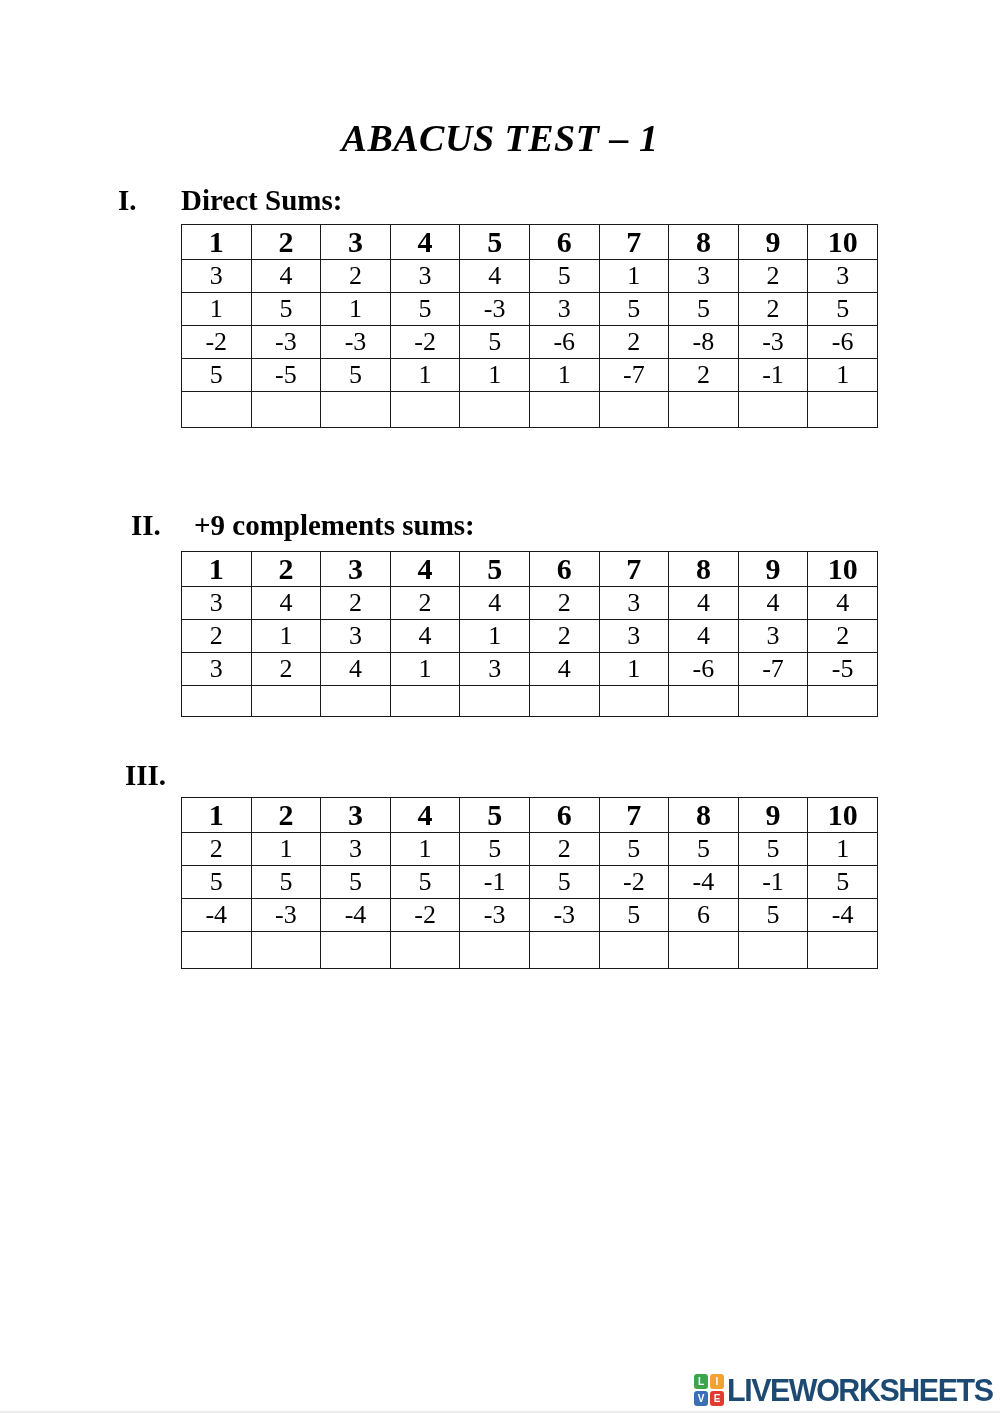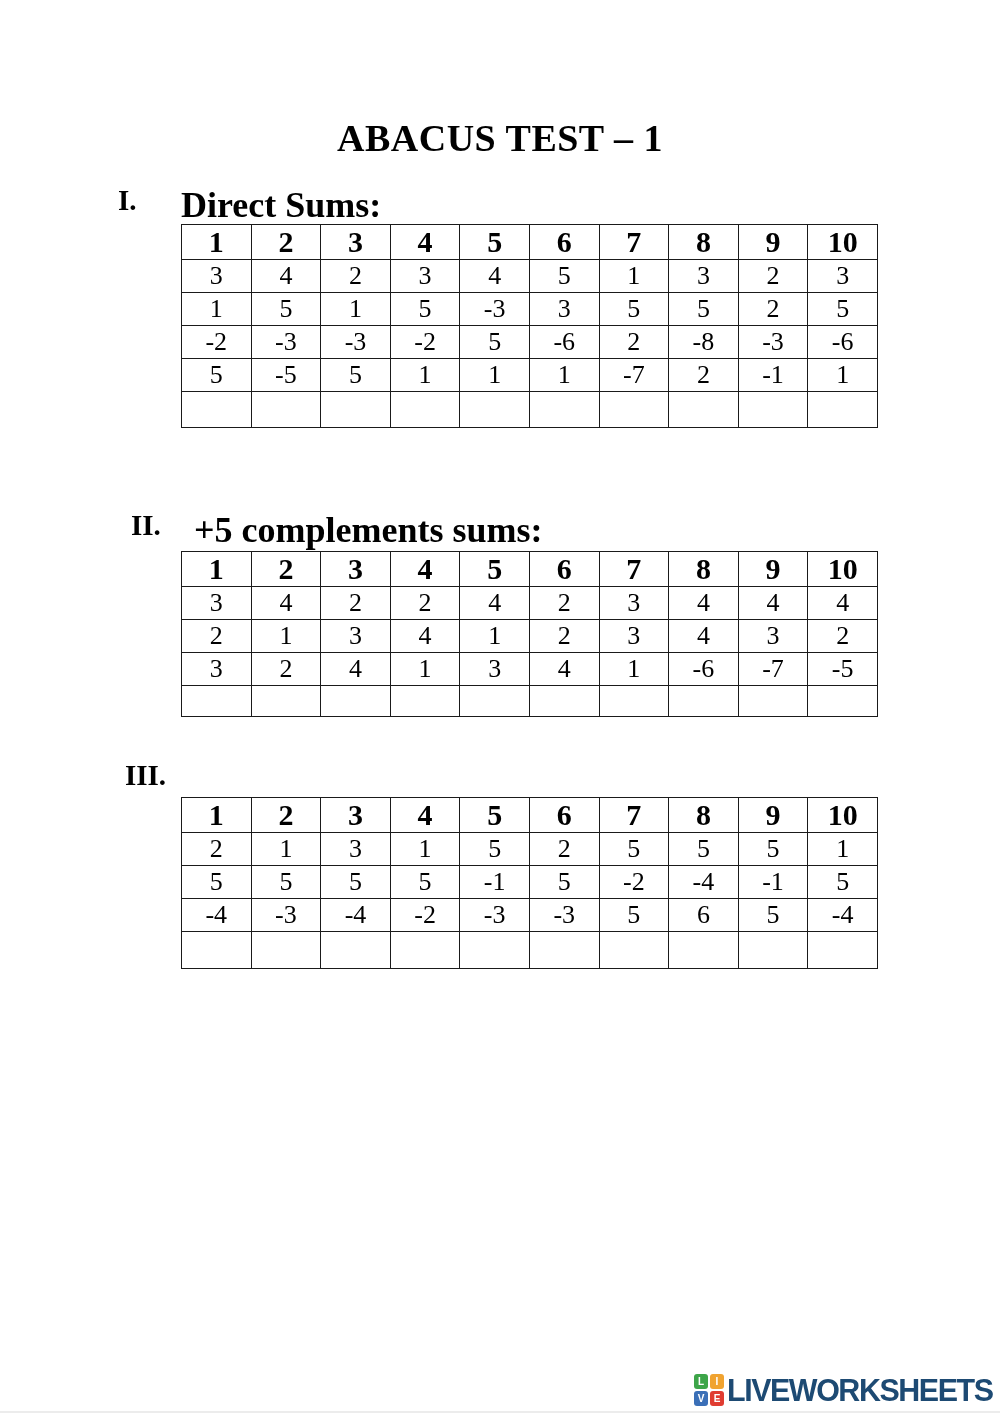--- a/index.html
+++ b/index.html
@@ -11,27 +11,27 @@
     background:#ffffff;
     font-family:"Liberation Serif", serif;
     color:#000;
     overflow:hidden;
   }
 
   
   .doc-title {
     position:absolute; top:116px; left:0; width:100%;
     text-align:center;
-    font-size:38px; font-weight:700; letter-spacing:0.5px;
+    font-size:38px; font-weight:700; letter-spacing:0.5px;font-style:italic;
   }
 
   
   .heading { position:absolute; left:0; width:100%; height:38px; }
   .heading .numeral { position:absolute; left:118px; top:0; font-size:29px; font-weight:700; }
-  .heading .label   { position:absolute; left:181px; top:0; font-size:36px; font-weight:700;text-align:center; }
+  .heading .label   { position:absolute; left:181px; top:0; font-size:29px; font-weight:700;text-align:center; }
   .h1 { top:184px; }
   .h2 { top:509px;margin-left:13px; }
   .h3 { top:759px;margin-left:7px; }
 
   
   table.sums {
     position:absolute; left:181px;
     width:697px;
     border-collapse:collapse; table-layout:fixed;
   }
@@ -165,21 +165,21 @@
           <td></td>
           <td></td>
           <td></td>
           <td></td>
         </tr>
       </tbody>
     </table>
 
   <div class="heading h2">
     <span class="numeral">II.</span>
-    <span class="label">+5 complements sums:</span>
+    <span class="label">+9 complements sums:</span>
   </div>
   <table class="sums t2">
       <thead>
         <tr>
           <th>1</th>
           <th>2</th>
           <th>3</th>
           <th>4</th>
           <th>5</th>
           <th>6</th>

